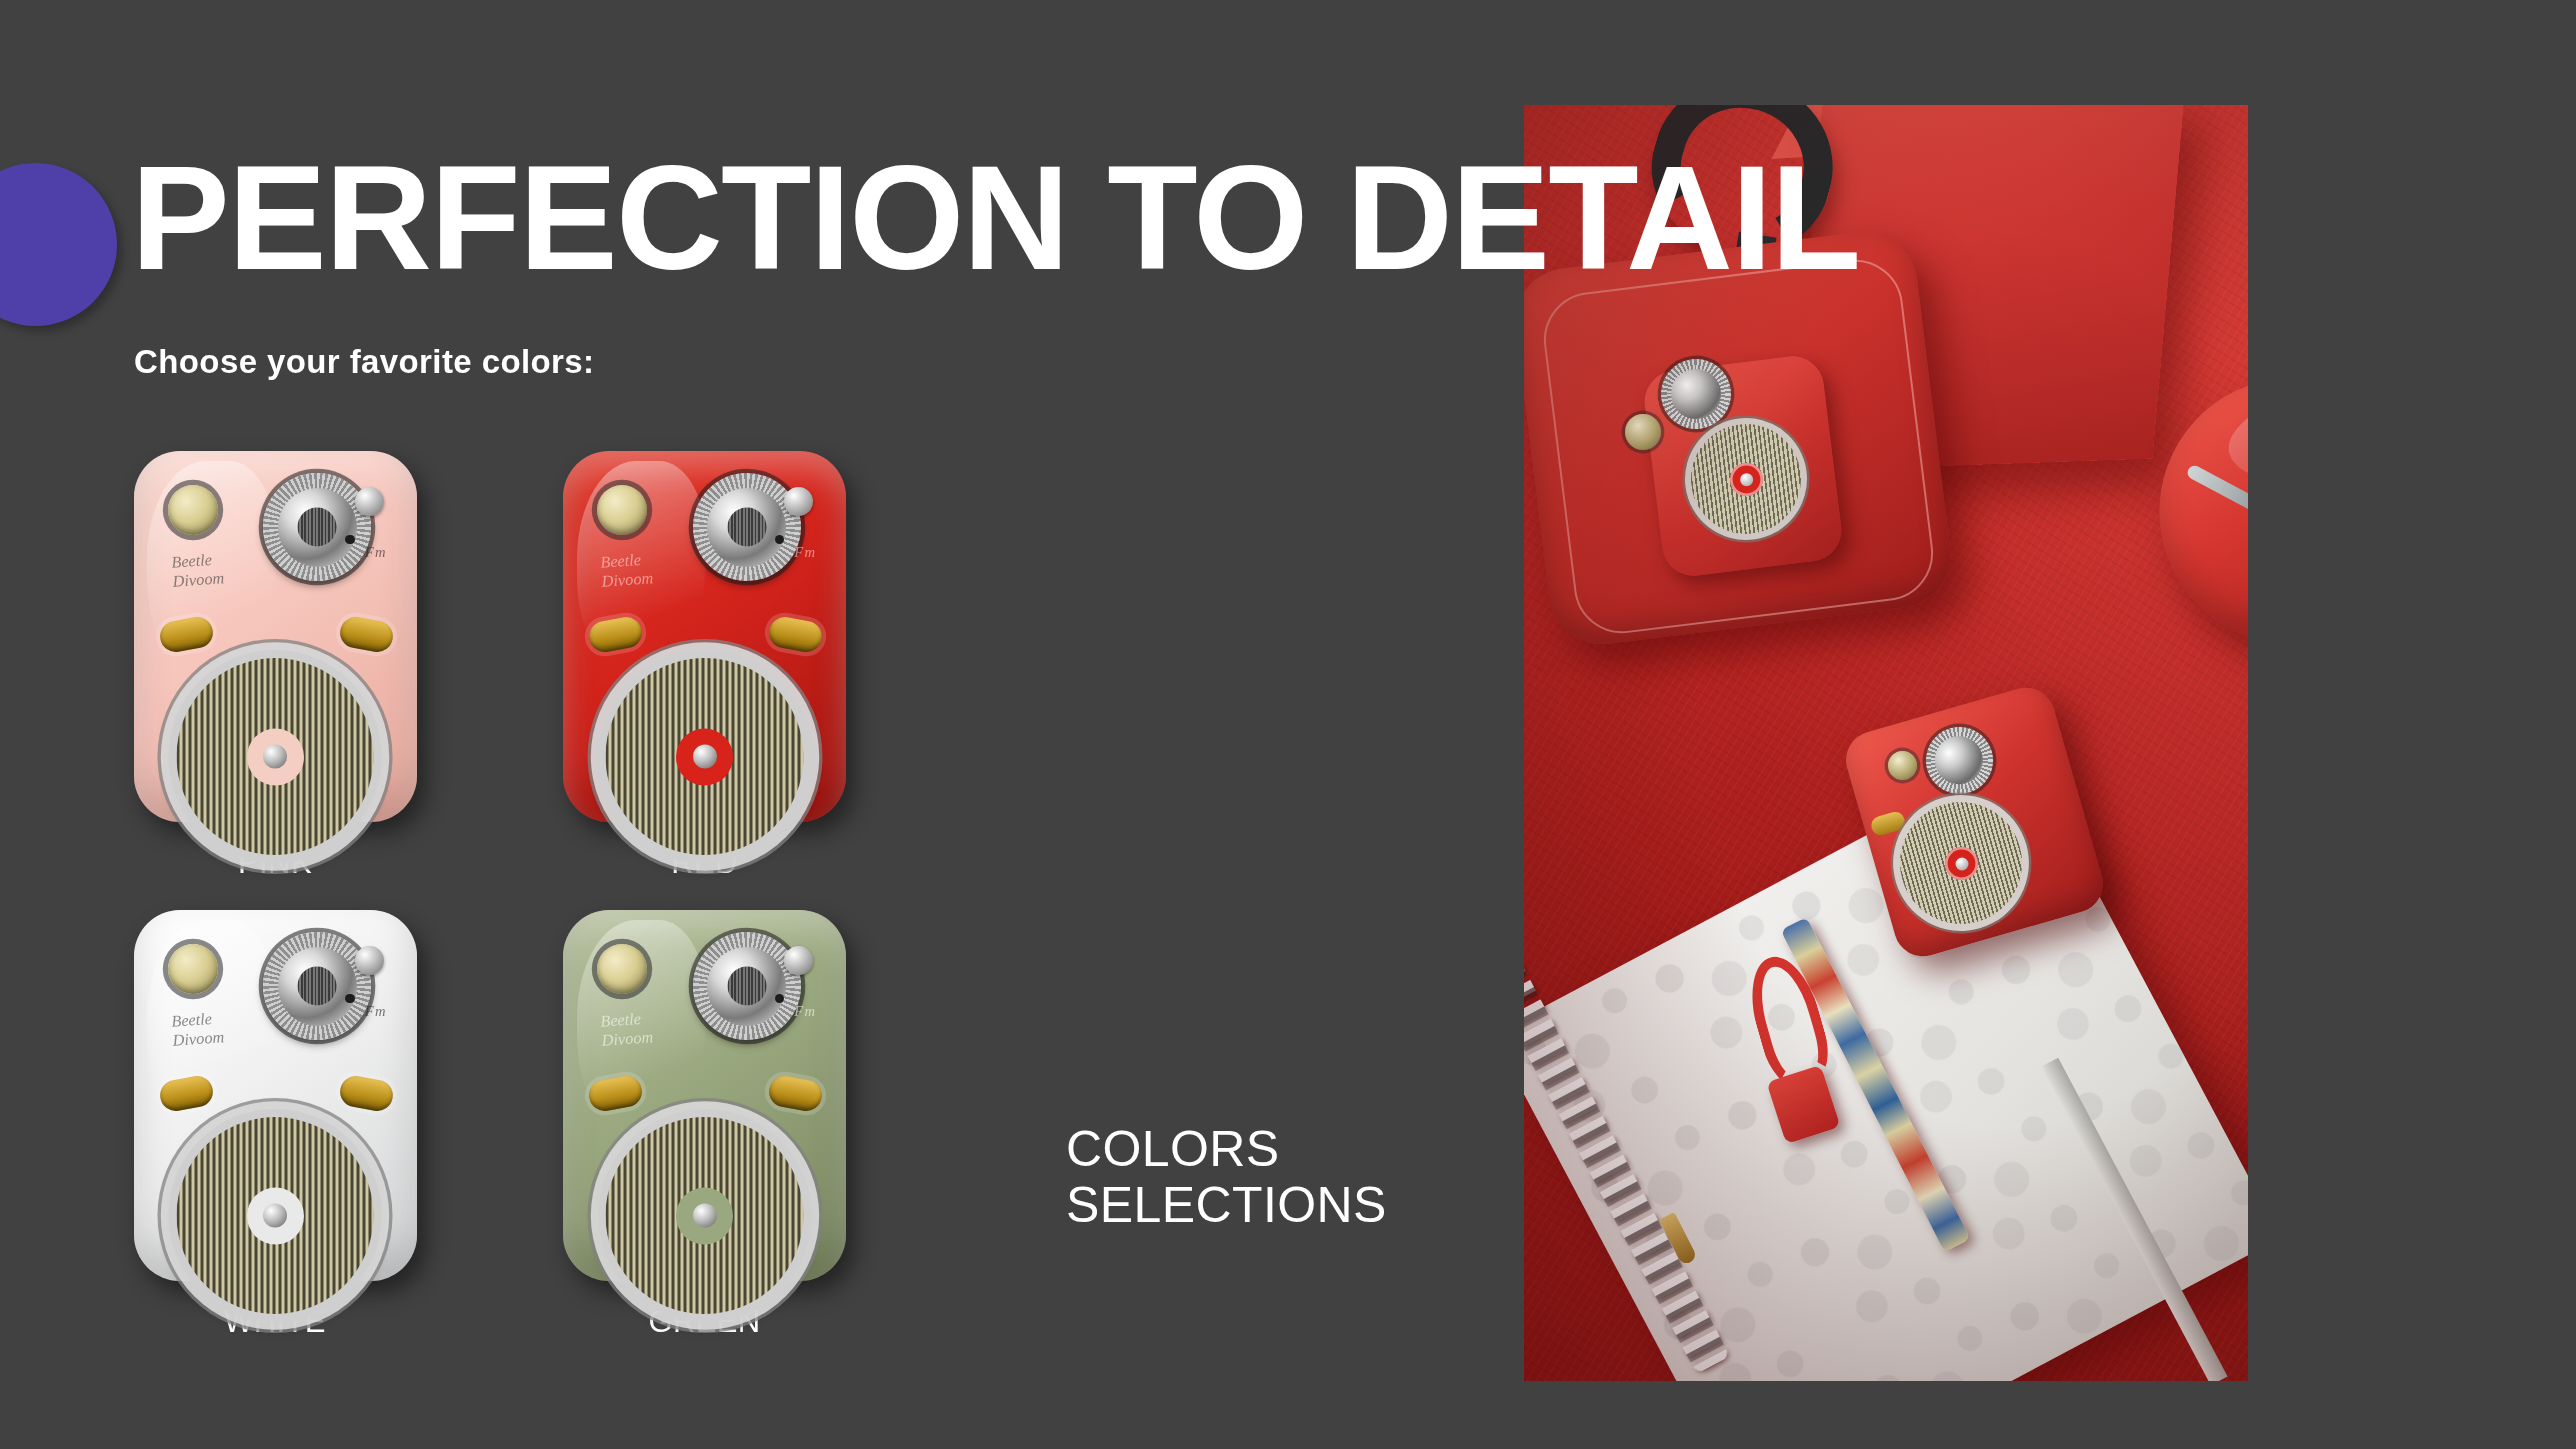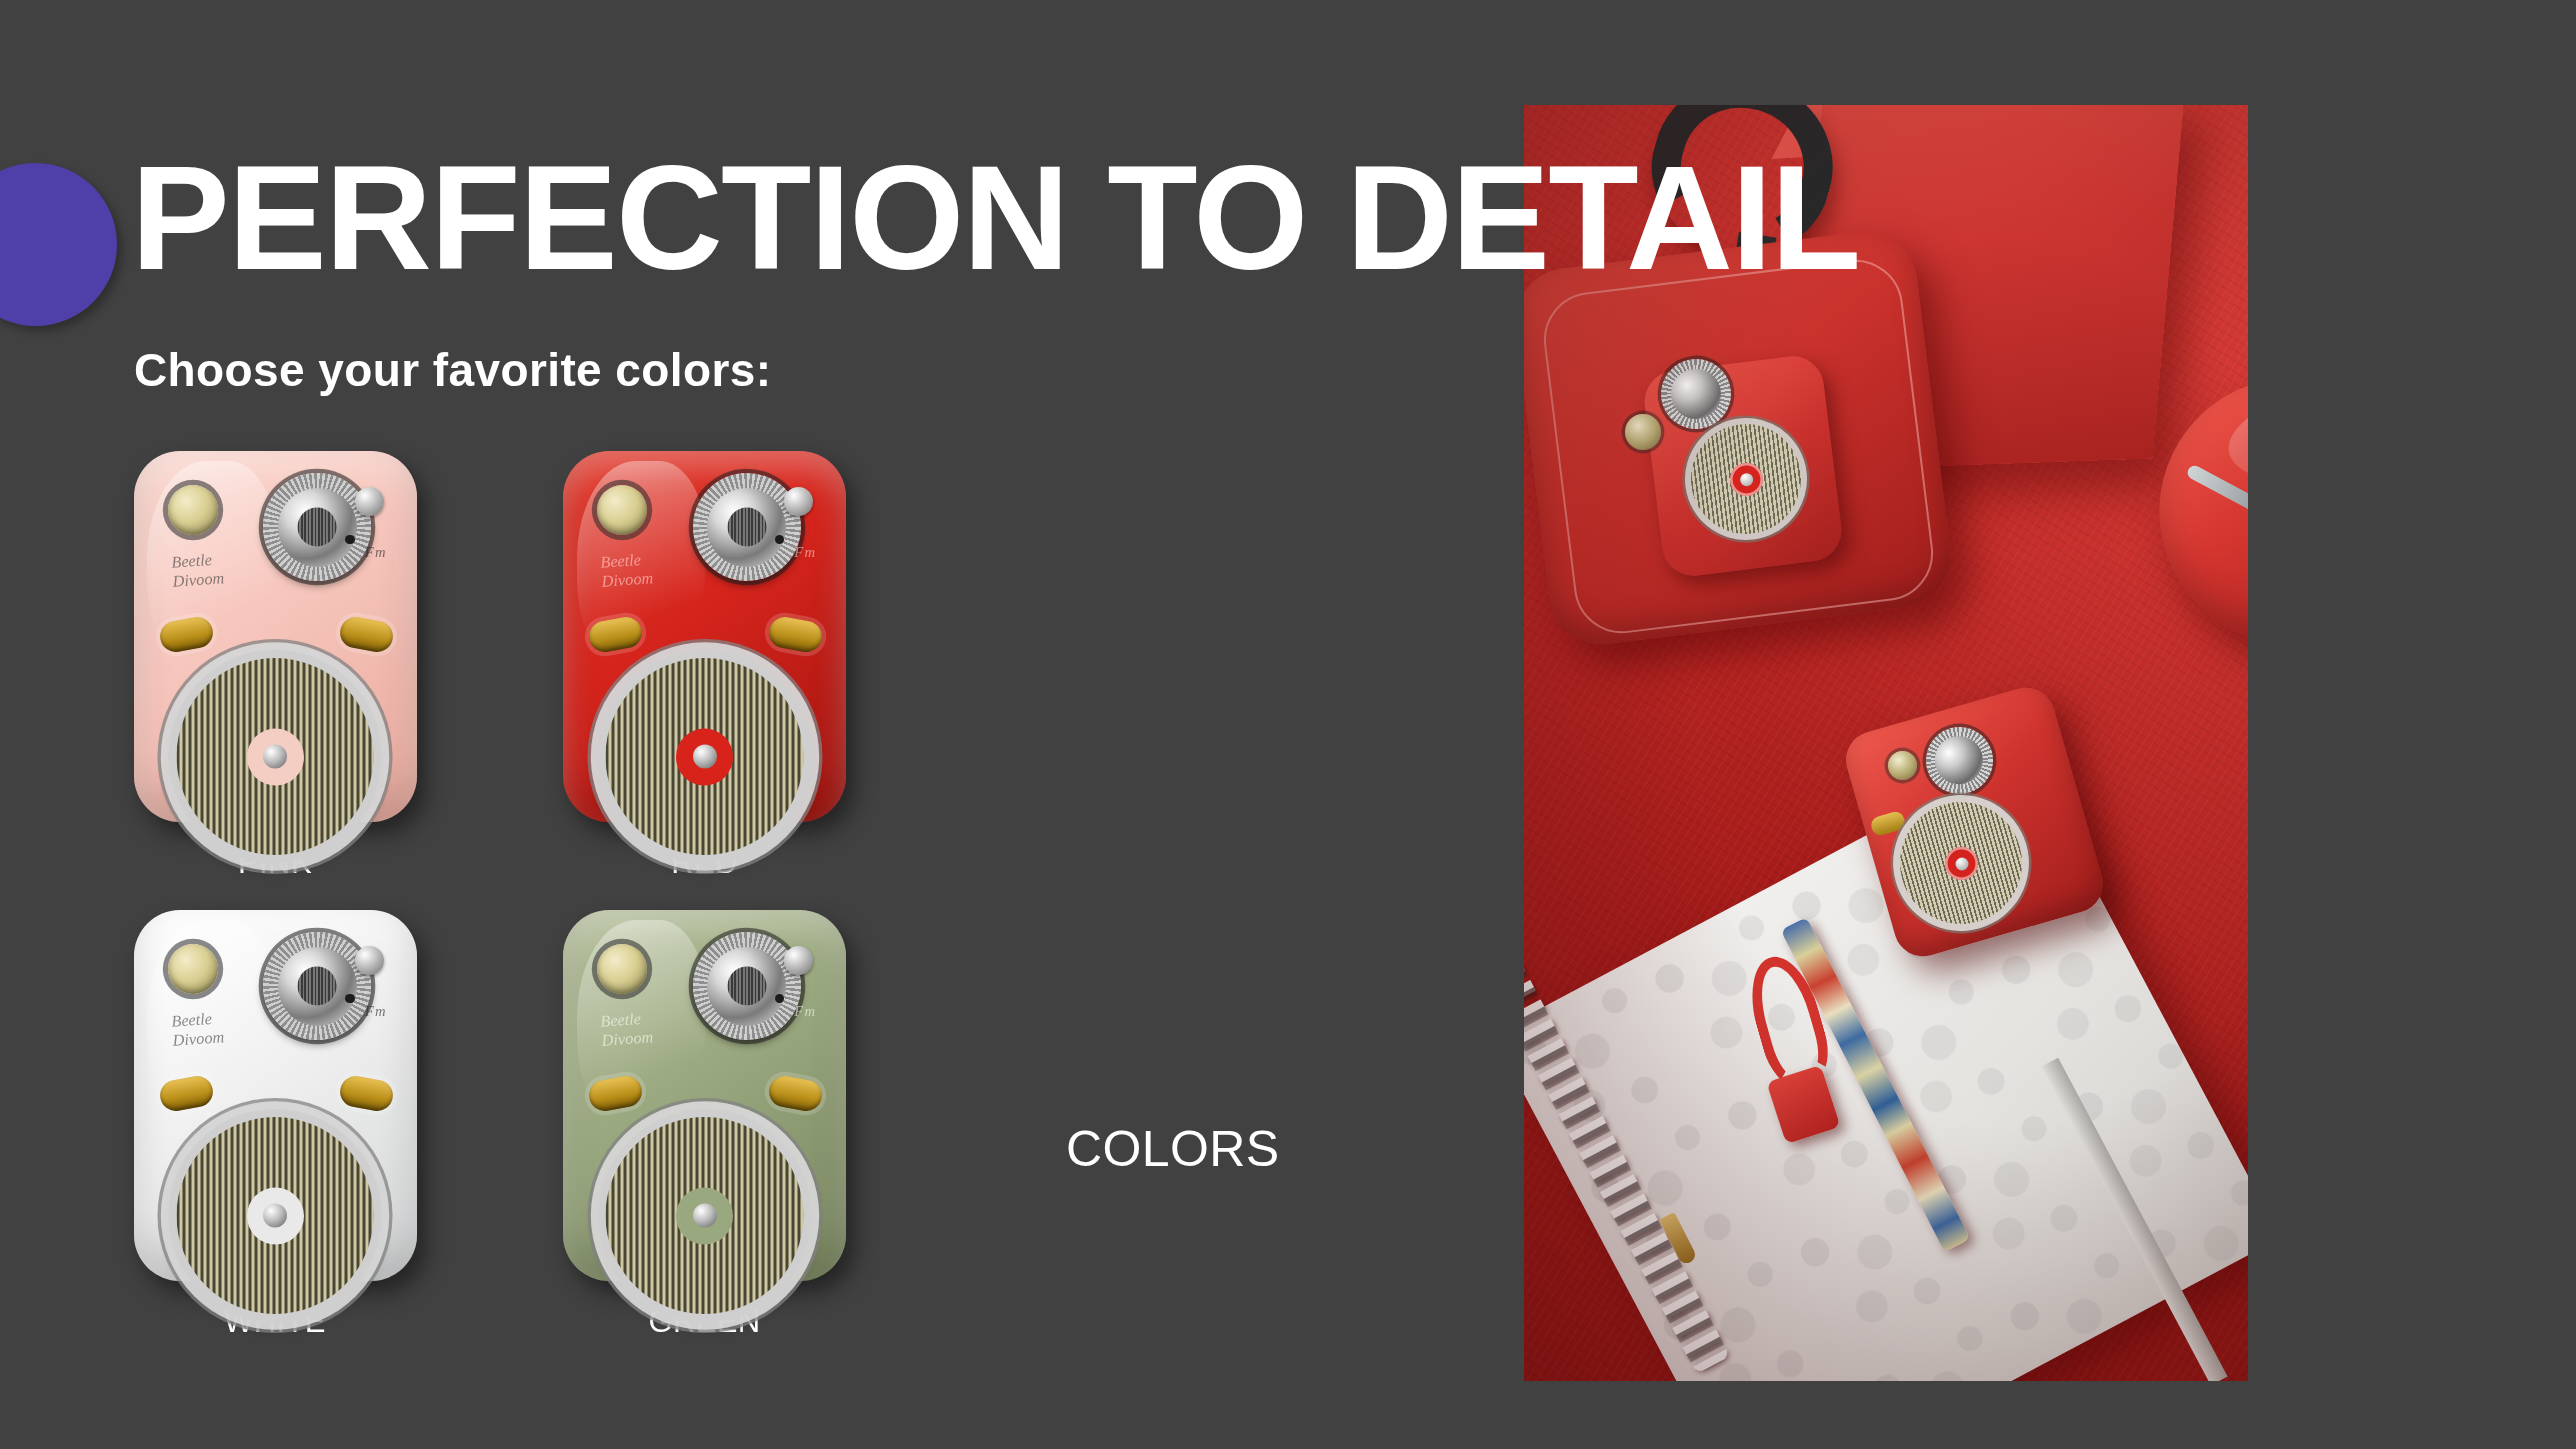--- a/index.html
+++ b/index.html
@@ -43,21 +43,21 @@
     color: #ffffff;
     letter-spacing: -1.7px;
     white-space: nowrap;
     z-index: 30;
   }
 
   #subtitle {
     position: absolute;
     left: 134px;
     top: 343px;
-    font-size: 46px;
+    font-size: 33px;
     font-weight: bold;
     color: #ffffff;
     letter-spacing: 0.4px;
     white-space: nowrap;
     z-index: 20;
   }
 
   
   #swatch-grid {
     position: absolute;
@@ -701,20 +701,21 @@
           </div>
         </div>
         <div class="swatch-label">GREEN</div>
       </div>
 
     </div>
   </div>
 
   <div id="tagline">
     <div>COLORS</div>
+    <div>SELECTIONS</div>
   </div>
 
   <div id="photo">
     <div class="ph" id="ph-backdrop"></div>
     <div class="ph" id="ph-texture"></div>
 
     <div class="ph" id="ph-box-top"></div>
     <div class="ph" id="ph-box"></div>
 
     <div class="ph" id="ph-handle"></div>

